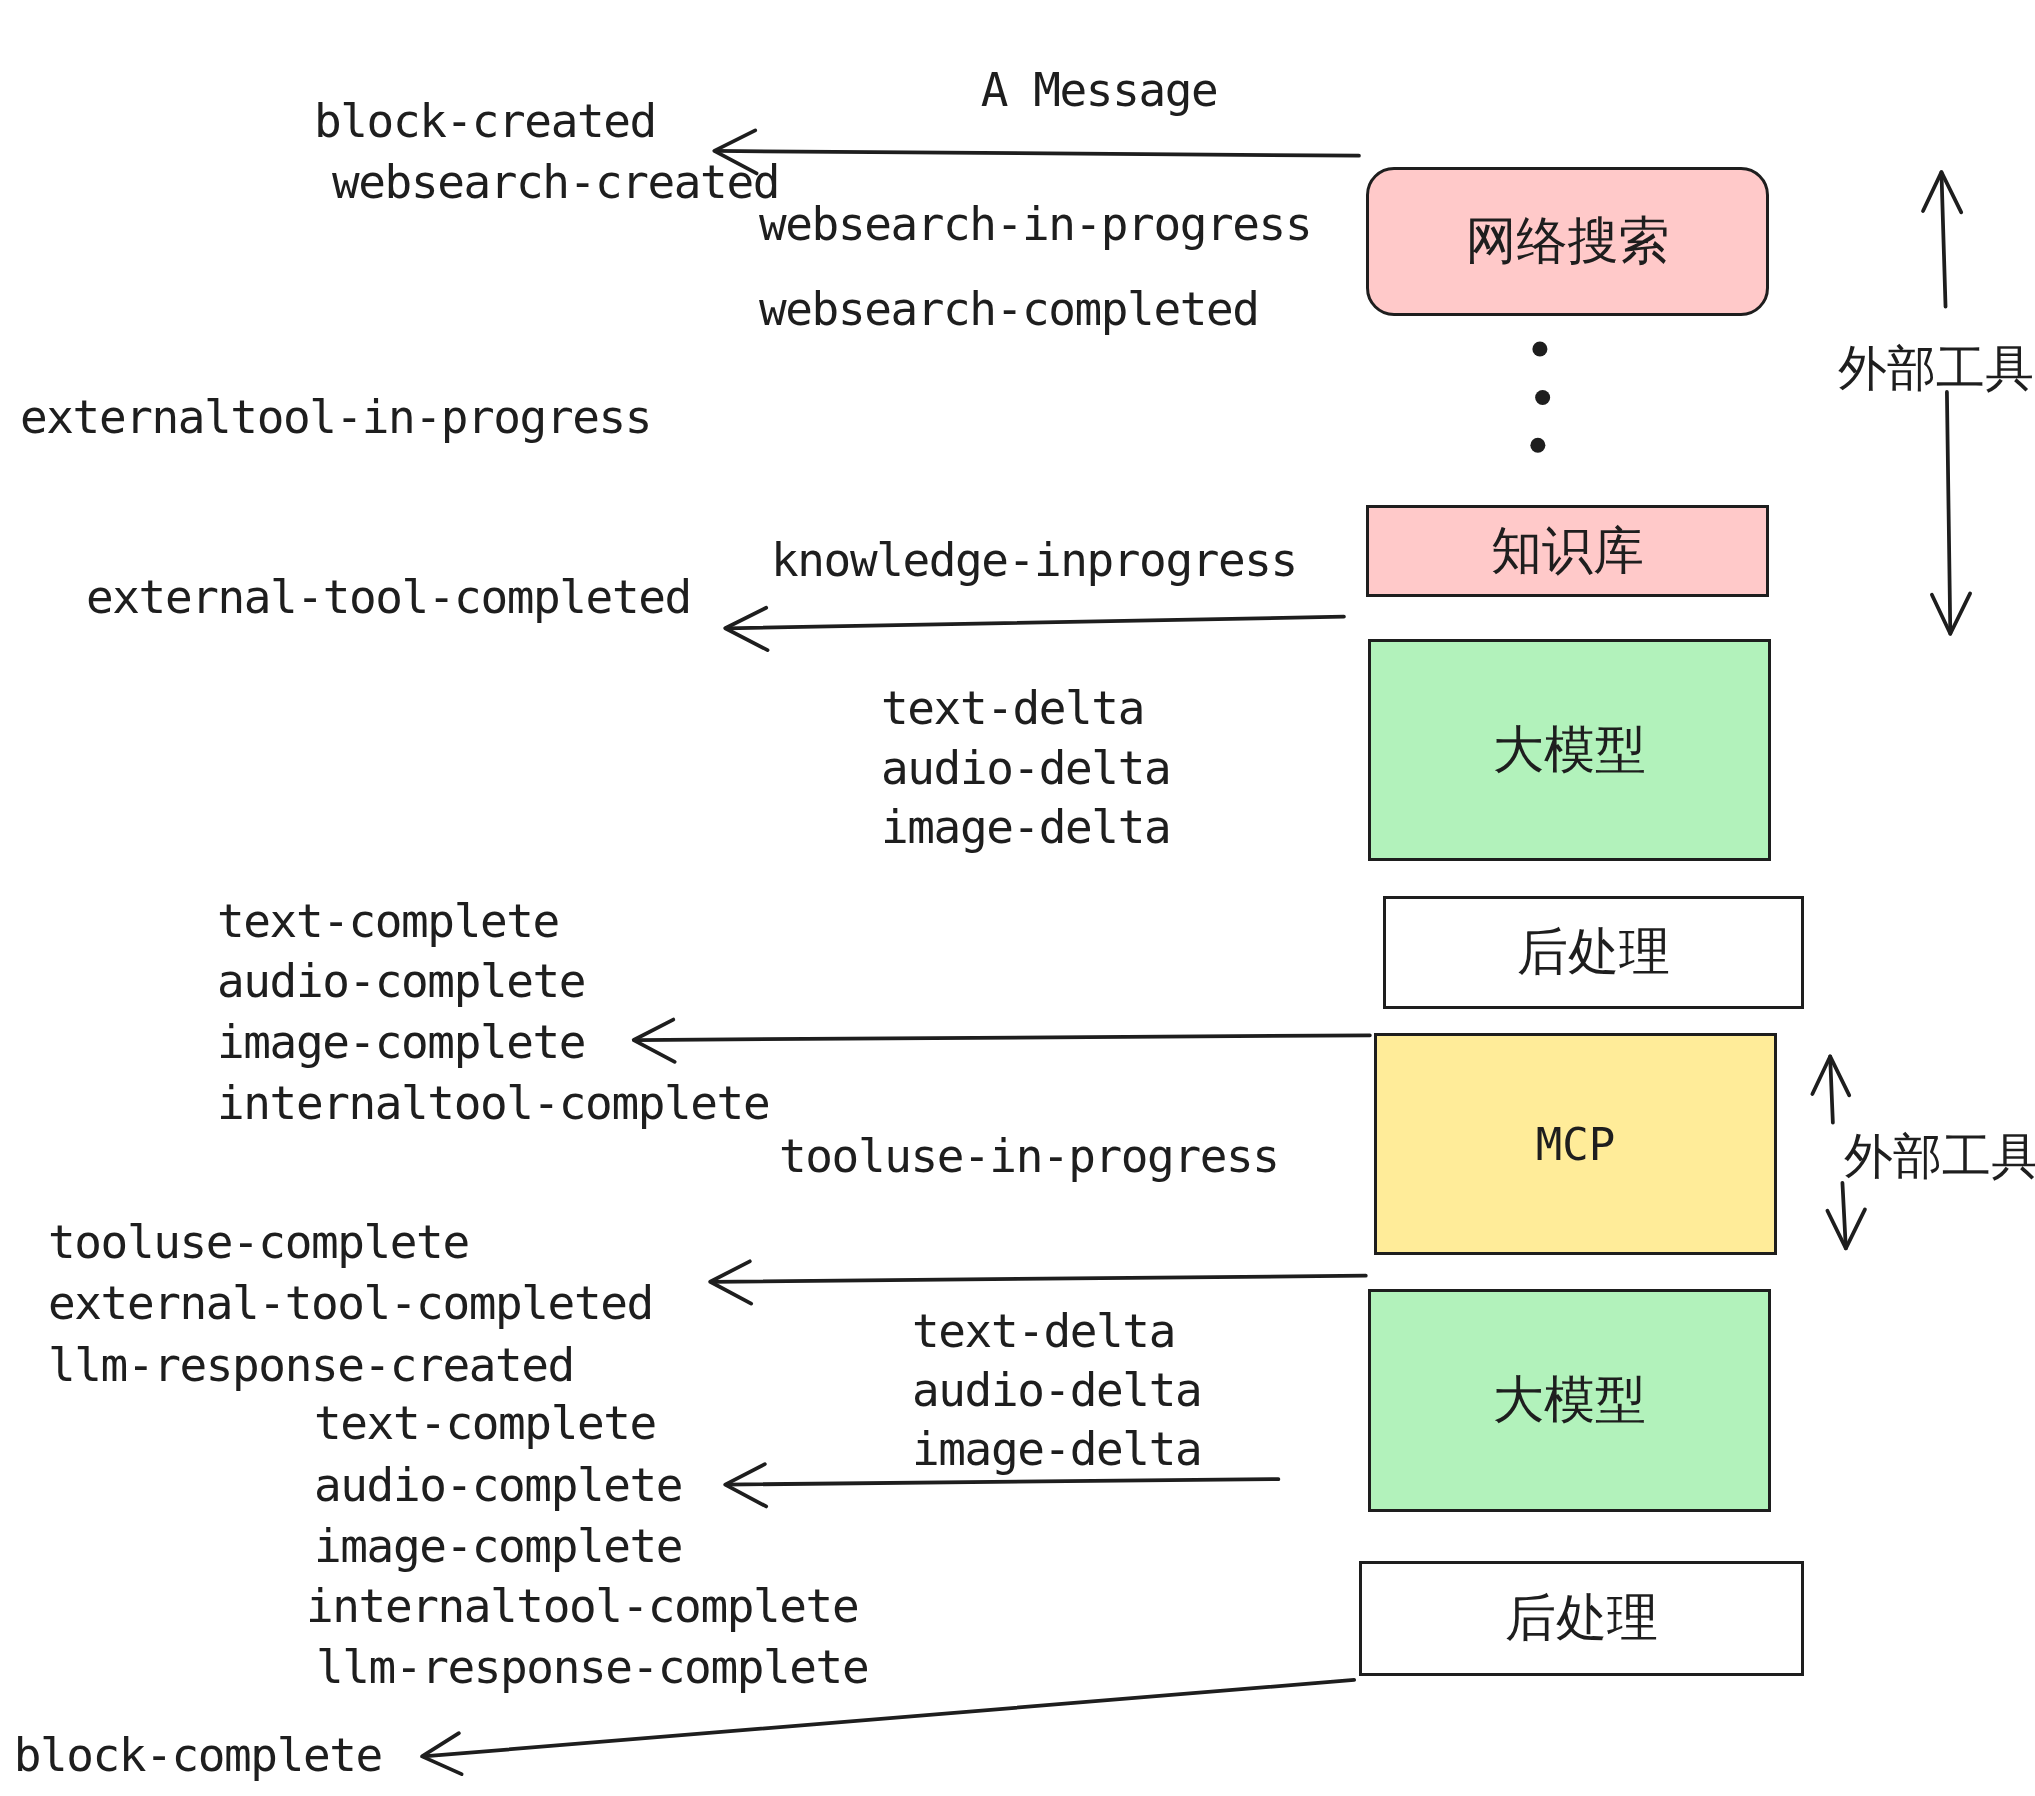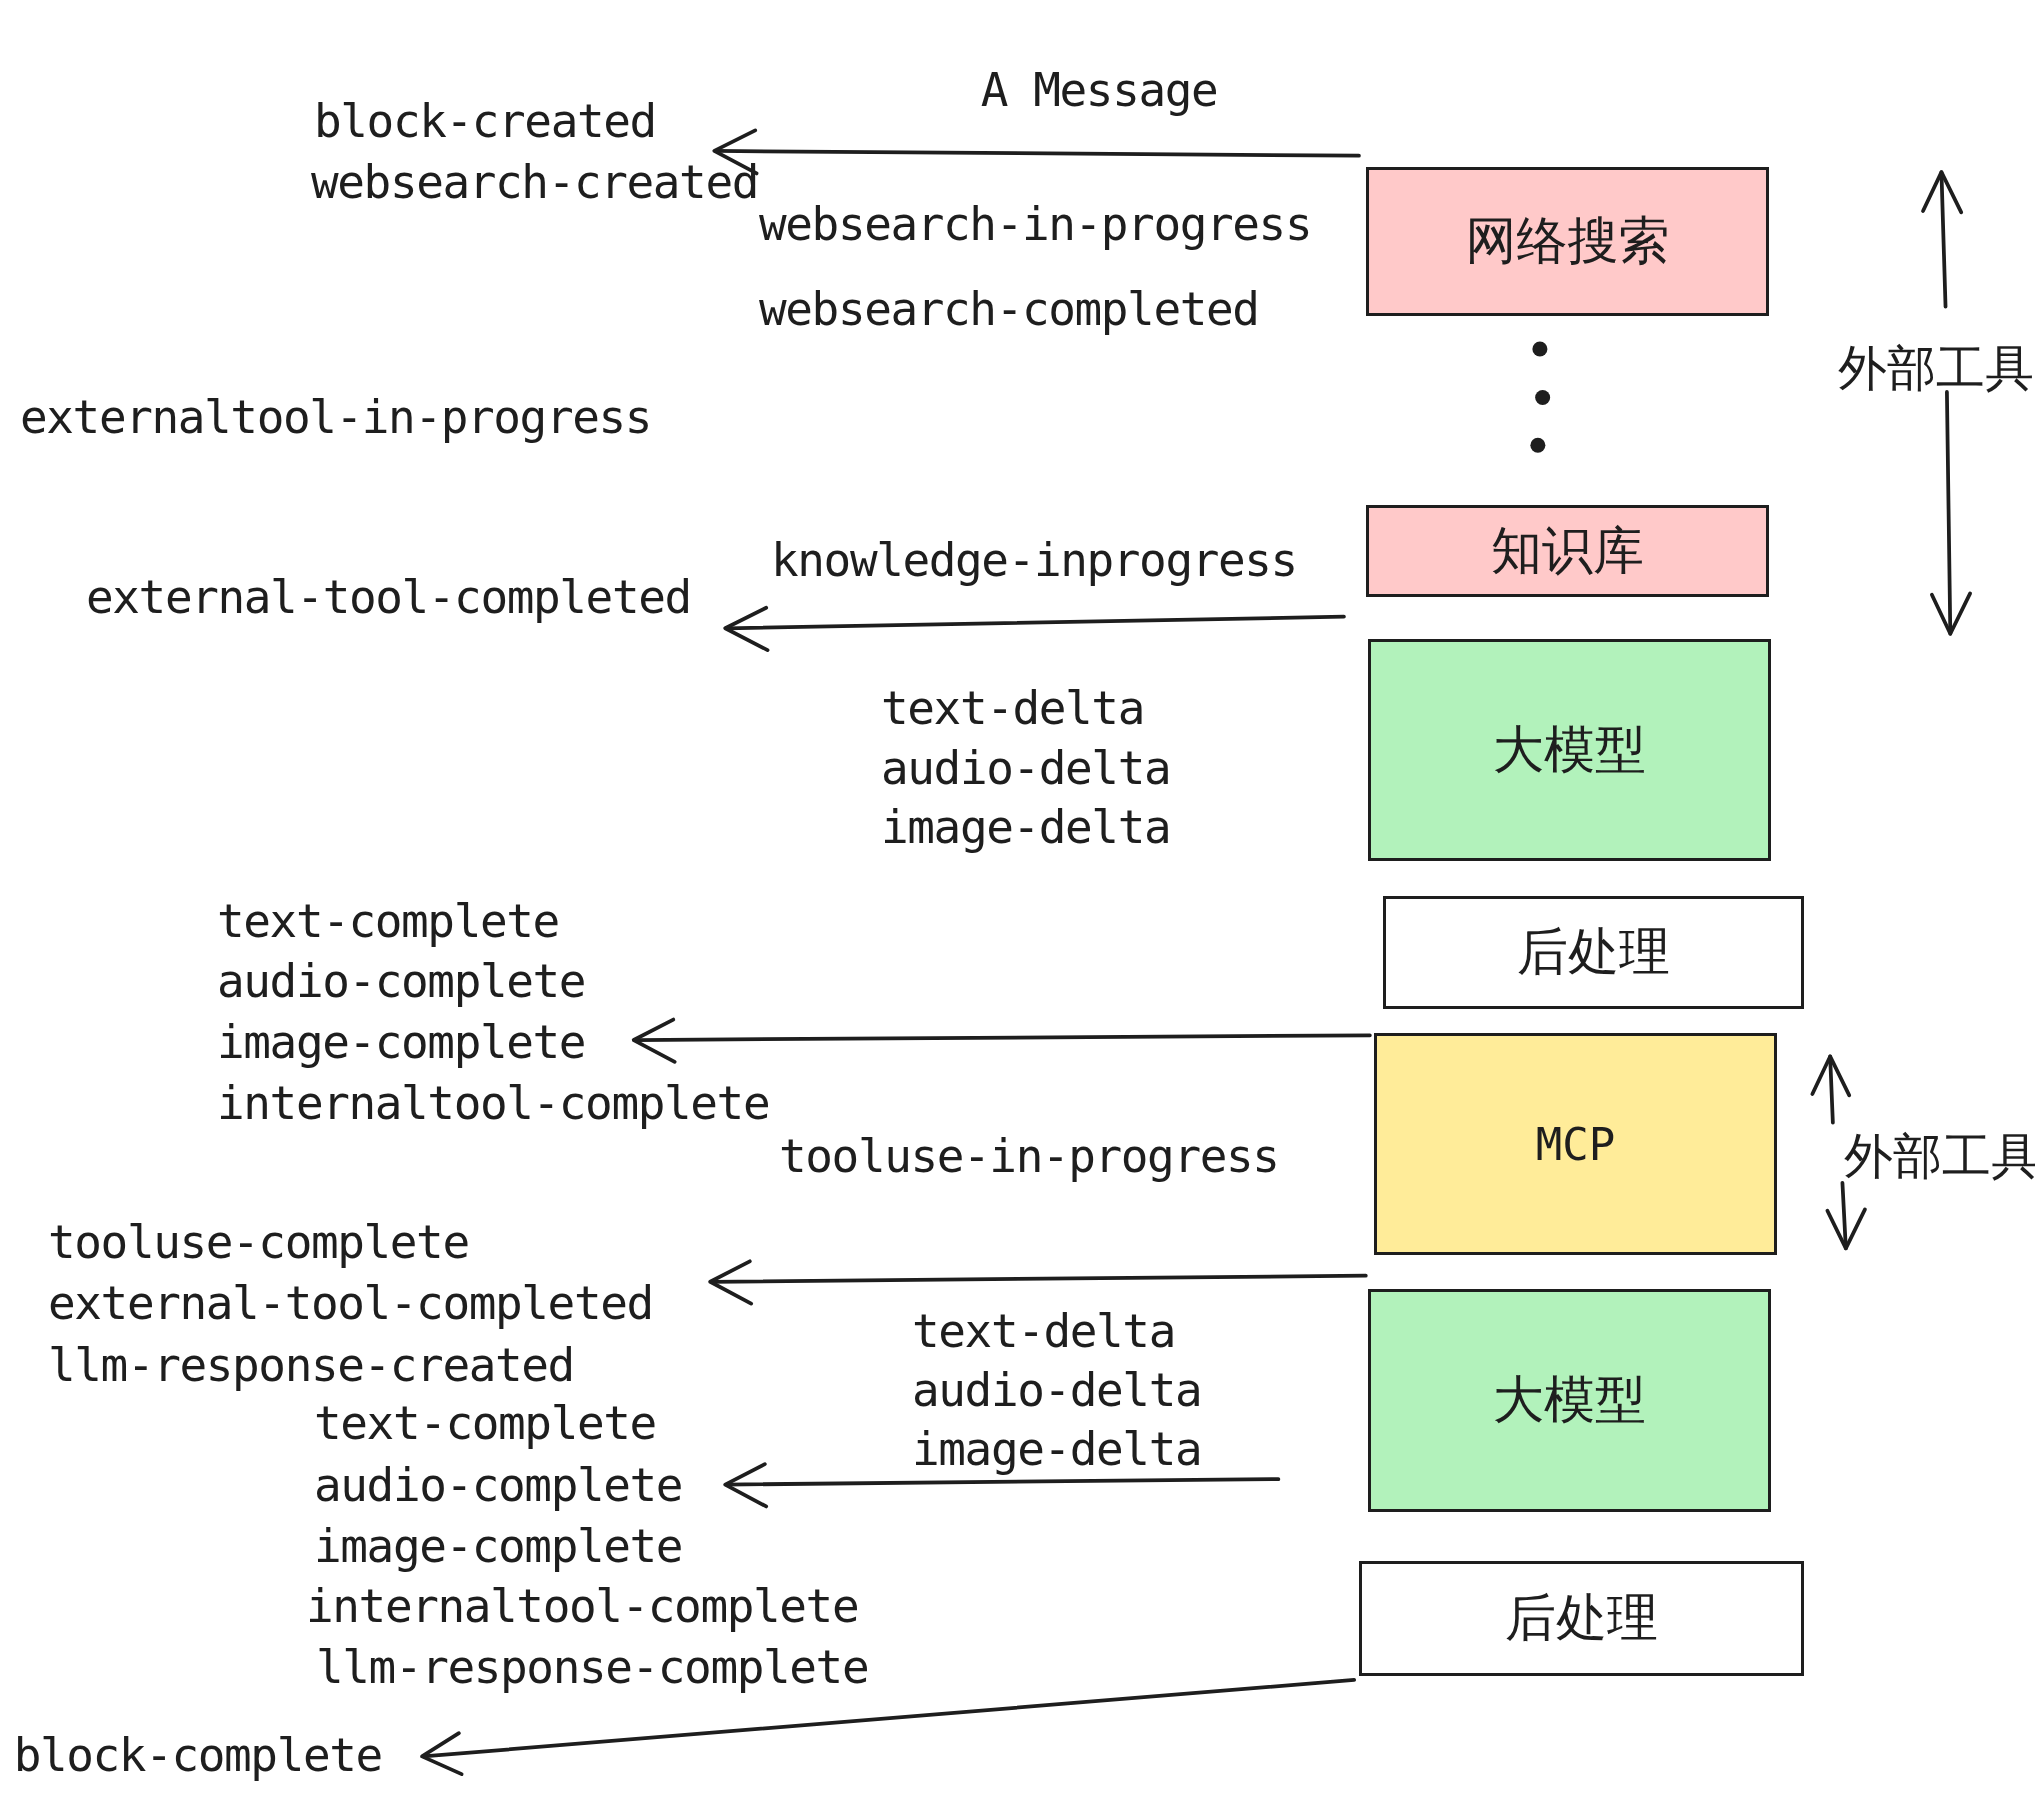--- a/index.html
+++ b/index.html
@@ -133,21 +133,21 @@
     <g>
       <circle cx="2255" cy="511" r="11"></circle>
       <circle cx="2259" cy="582" r="11"></circle>
       <circle cx="2252" cy="652" r="11"></circle>
     </g>
   </svg>
 
   <div class="title" style="left:1099px; top:19px;">A Message</div>
 
   <div class="ev" style="left:314px;  top:97px;">block-created</div>
-  <div class="ev" style="left:311px;  top:158px;">websearch-created</div>
+  <div class="ev" style="left:332px;  top:158px;">websearch-created</div>
   <div class="ev" style="left:759px; top:200px;">websearch-in-progress</div>
   <div class="ev" style="left:759px; top:285px;">websearch-completed</div>
   <div class="ev" style="left:20px;   top:393px;">externaltool-in-progress</div>
   <div class="ev" style="left:771px; top:536px;">knowledge-inprogress</div>
   <div class="ev" style="left:86px;  top:573px;">external-tool-completed</div>
   <div class="ev" style="left:881px; top:684px;">text-delta</div>
   <div class="ev" style="left:881px; top:744px;">audio-delta</div>
   <div class="ev" style="left:881px; top:803px;">image-delta</div>
   <div class="ev" style="left:217px;  top:897px;">text-complete</div>
   <div class="ev" style="left:217px;  top:957px;">audio-complete</div>
@@ -160,21 +160,21 @@
   <div class="ev" style="left:912px; top:1307px;">text-delta</div>
   <div class="ev" style="left:912px; top:1366px;">audio-delta</div>
   <div class="ev" style="left:912px; top:1425px;">image-delta</div>
   <div class="ev" style="left:314px;  top:1399px;">text-complete</div>
   <div class="ev" style="left:314px;  top:1461px;">audio-complete</div>
   <div class="ev" style="left:314px;  top:1522px;">image-complete</div>
   <div class="ev" style="left:306px;  top:1582px;">internaltool-complete</div>
   <div class="ev" style="left:316px;  top:1643px;">llm-response-complete</div>
   <div class="ev" style="left:13.7px;   top:1731px;">block-complete</div>
 
-  <div class="box" style="left: 1366px; top: 167px; width: 403px; height: 149px; background-color: rgb(255, 201, 201);">
+  <div class="box" style="left: 1366px; top: 167px; width: 403px; height: 149px; background-color: rgb(255, 201, 201); border-radius: 28px;">
     <span class="box-label">网络搜索</span>
   </div>
 
   <div class="box" style="left: 1366px; top: 505px; width: 403px; height: 92px; background-color: rgb(255, 201, 201);">
     <span class="box-label">知识库</span>
   </div>
 
   <div class="box" style="left: 1368px; top: 639px; width: 403px; height: 222px; background-color: rgb(178, 242, 187);">
     <span class="box-label">大模型</span>
   </div>

